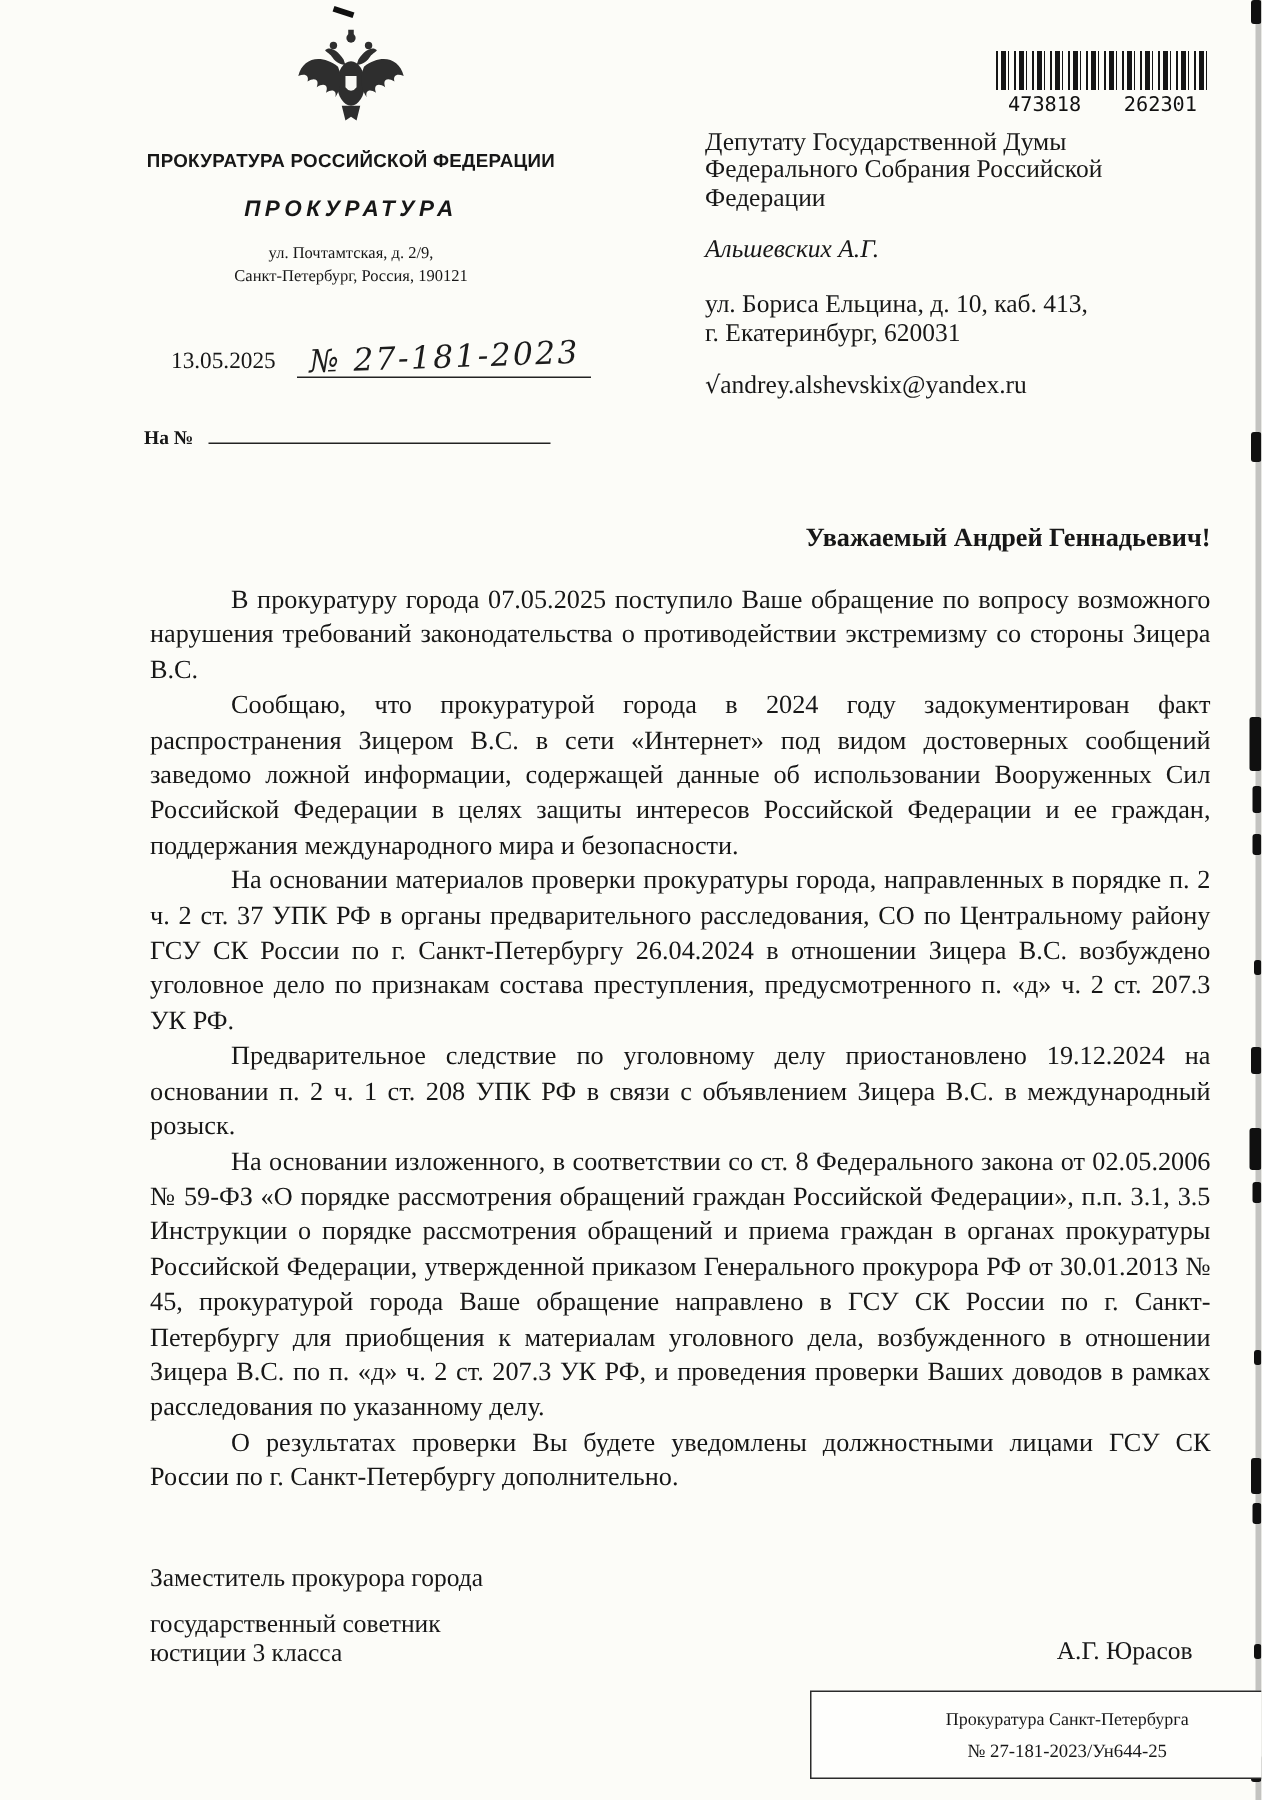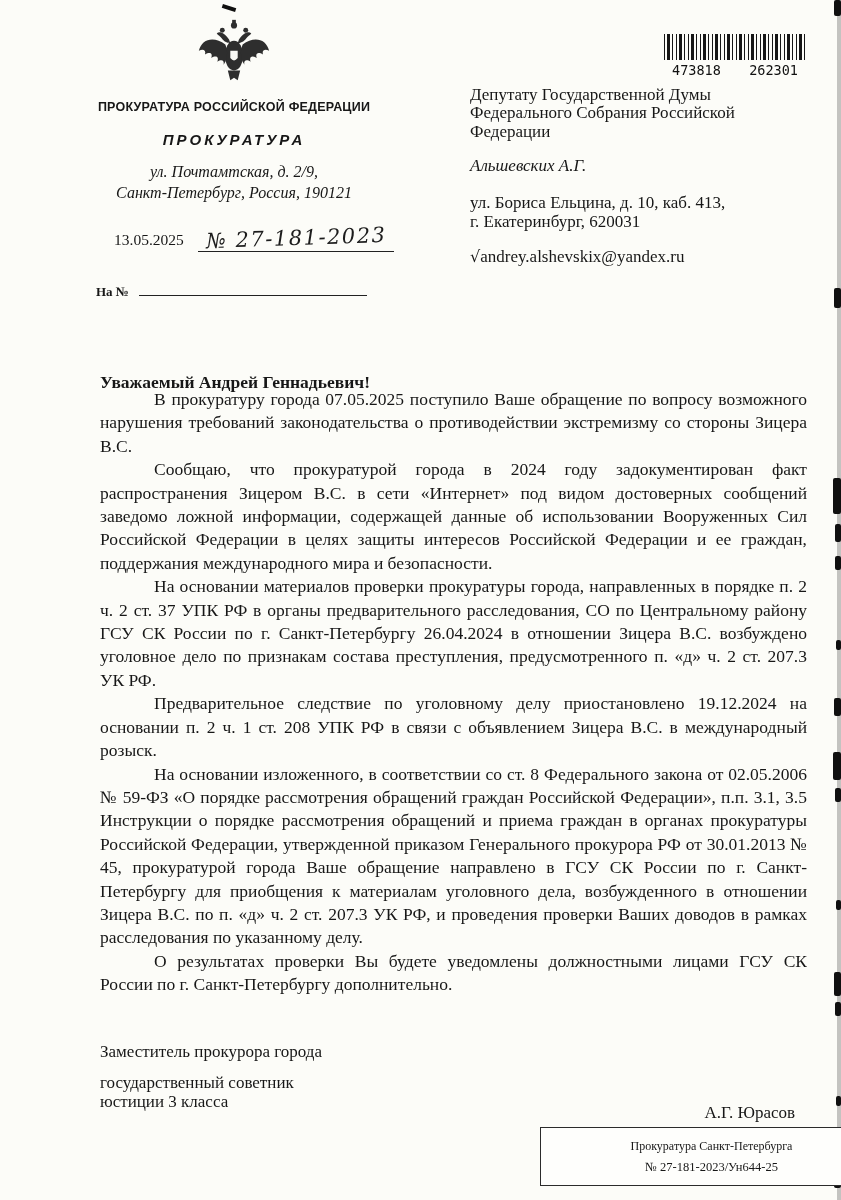--- a/index.html
+++ b/index.html
@@ -19,47 +19,47 @@
   .barcode-lines{height:26px;background:repeating-linear-gradient(90deg,#161616 0 1.5px,transparent 1.5px 3.5px,#161616 3.5px 6.5px,transparent 6.5px 8px,#161616 8px 9px,transparent 9px 12px);}
   .barcode-nums{display:flex;justify-content:space-between;font-family:"DejaVu Sans Mono",monospace;font-size:13.5px;margin-top:2px;padding:0 8px;color:#111;}
 
   
   .letterhead{position:absolute;left:96px;top:16px;width:276px;text-align:center;}
   .emblem{line-height:0;}
   .org-top{font-family:"Liberation Sans",sans-serif;font-weight:bold;font-size:12.5px;letter-spacing:.2px;margin-top:6px;white-space:nowrap;}
   .org-line{font-family:"Liberation Sans",sans-serif;font-weight:bold;font-size:15px;letter-spacing:3px;font-style:italic;}
   .org-line.first{margin-top:17px;}
   .org-line.second{margin-top:5px;}
-  .addr{font-size:16px;font-style:italic;}
+  .addr{font-size:11px;}
   .addr.first{margin-top:15px;}
   .addr.second{margin-top:3px;}
   .date-row{position:absolute;left:96px;top:226px;width:330px;text-align:left;white-space:nowrap;}
   .date-text{font-size:15.5px;margin-left:18px;}
   .number-line{display:inline-block;margin-left:14px;border-bottom:1.5px solid #222;padding:0 8px 1px;}
   .handwritten{display:inline-block;font-family:"DejaVu Serif",serif;font-style:italic;font-size:21px;letter-spacing:1.5px;transform:rotate(-2deg);color:#1c1c1c;}
   .reply-row{position:absolute;left:96px;top:282px;white-space:nowrap;}
   .reply-label{font-weight:bold;font-size:13px;}
   .reply-line{display:inline-block;width:228px;border-bottom:1.5px solid #222;height:13px;margin-left:10px;}
 
   
   .recipient{position:absolute;left:470px;top:86px;width:350px;font-size:17px;line-height:1.08;}
   .recipient .r-name{margin-top:16px;font-style:italic;}
   .recipient .r-addr1{margin-top:19px;}
   .recipient .r-email{margin-top:17px;}
   .check{font-family:"DejaVu Sans",sans-serif;font-size:16px;}
 
   
-  .salutation{position:absolute;left:100px;top:348px;width:707px;text-align:left;font-weight:bold;font-size:17.5px;margin-top:24px;}
+  .salutation{position:absolute;left:100px;top:348px;width:707px;text-align:right;font-weight:bold;font-size:17.5px;}
   .letter-body{position:absolute;left:100px;top:388px;width:707px;font-size:17.5px;line-height:23.4px;text-align:justify;}
   .letter-body p{margin:0;text-indent:54px;}
 
   
   .sign-pos1{position:absolute;left:100px;top:1042px;font-size:17px;}
   .sign-pos23{position:absolute;left:100px;top:1073px;font-size:17px;line-height:1.12;}
-  .sign-name{position:absolute;right:46px;top:1091px;font-size:17px;margin-top:12px;}
+  .sign-name{position:absolute;right:46px;top:1091px;font-size:17px;}
 
   
   .stamp{position:absolute;left:540px;top:1127px;width:343px;height:59px;border:1.5px solid #2b2b2b;background:#fefefc;text-align:center;box-sizing:border-box;}
   .stamp .s1{font-size:12px;margin-top:11px;}
   .stamp .s2{font-size:12.5px;margin-top:6px;}
 </style>
 </head>
 <body>
 
 <div class="page">

